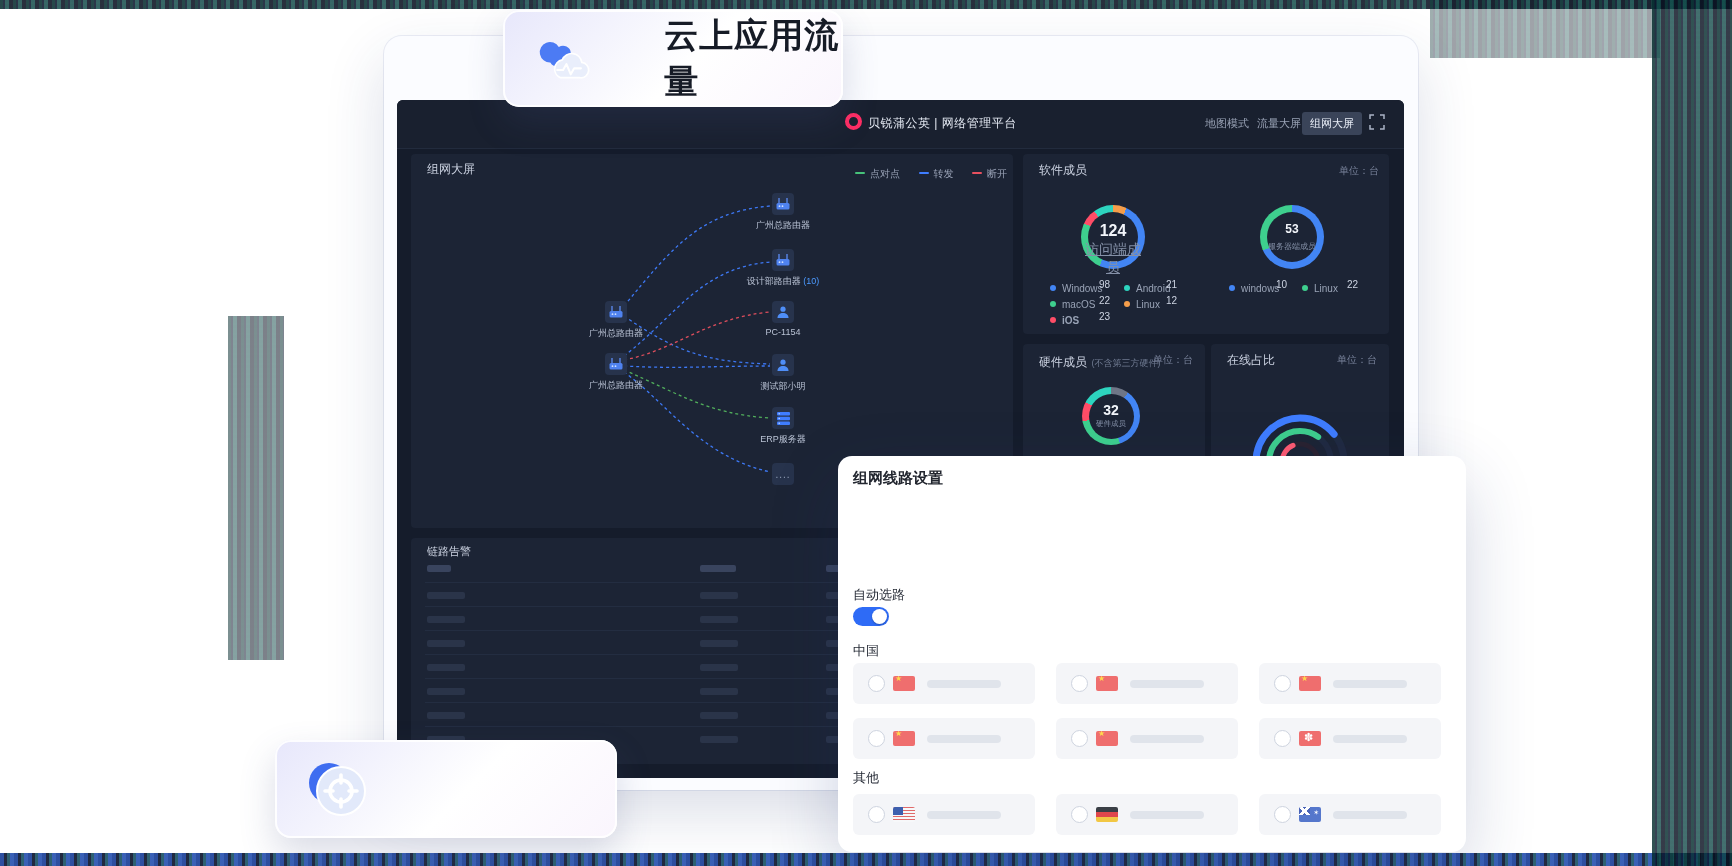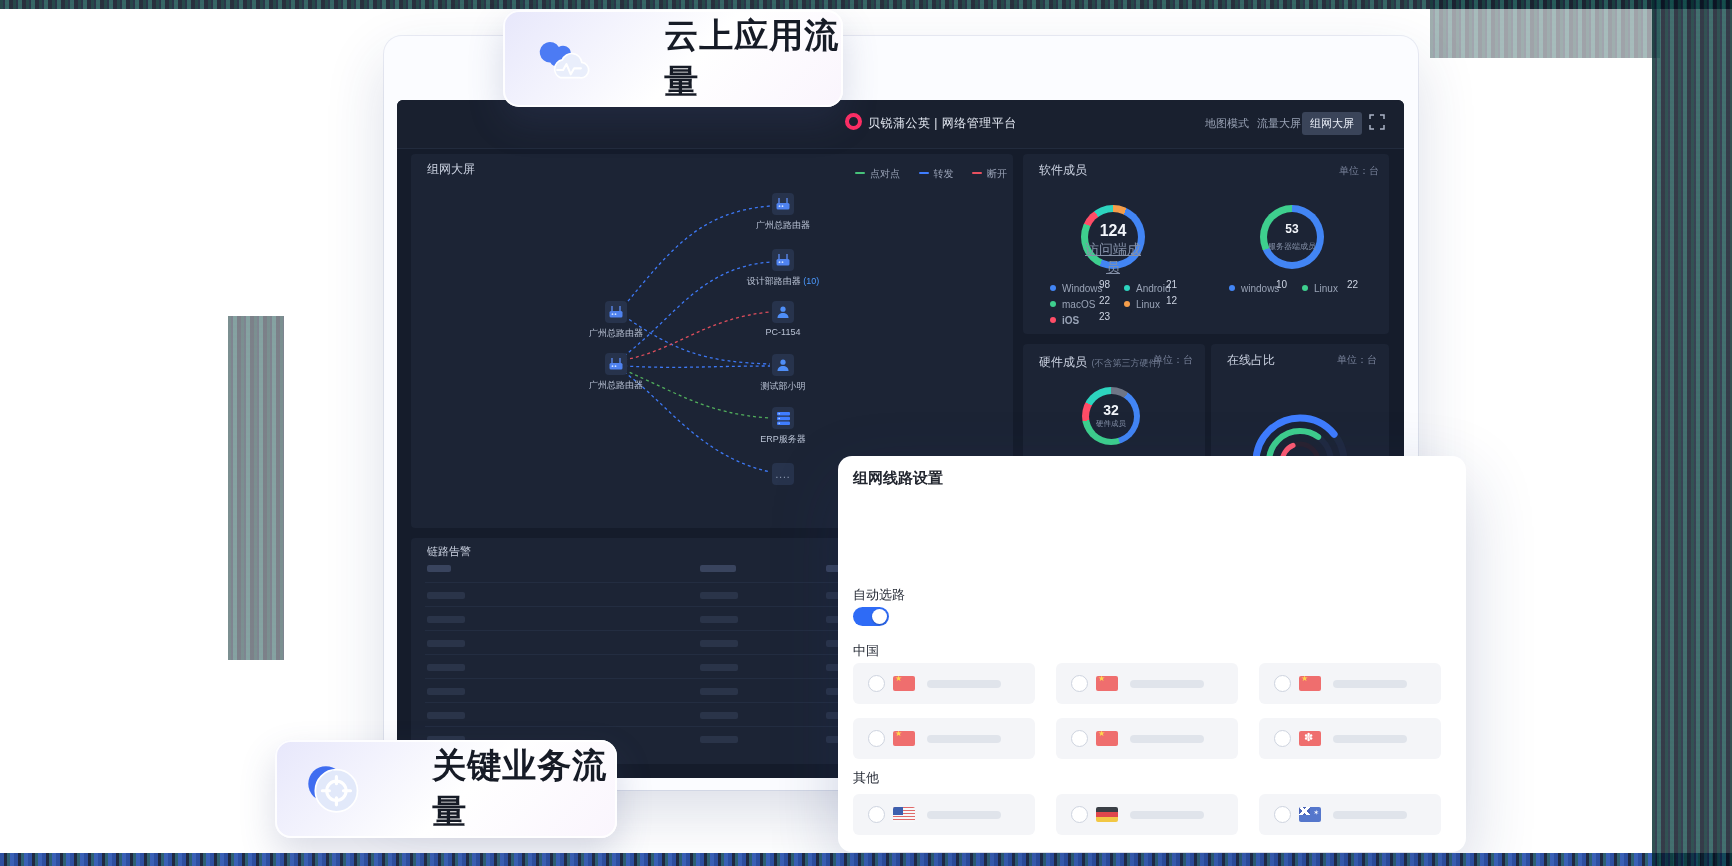--- a/index.html
+++ b/index.html
@@ -315,21 +315,20 @@
     <div class="badge-text" style="margin-left:20px;">云上应用流量</div>
   </div>
 
   <div class="abs float-badge" style="left:275px;top:740px;width:342px;height:98px;">
     <svg width="72" height="64" viewBox="0 0 72 64" style="margin-left:28px;">
       <circle cx="26" cy="26" r="20" fill="#3f6df0"></circle>
       <circle cx="38" cy="34" r="24" fill="#e2e9fa" stroke="#ffffff" stroke-width="2"></circle>
       <circle cx="38" cy="34" r="11" fill="none" stroke="#ffffff" stroke-width="3.6"></circle>
       <path d="M38,18 V26 M38,42 V50 M22,34 H30 M46,34 H54" stroke="#ffffff" stroke-width="3.6" stroke-linecap="round"></path>
     </svg>
-    <div class="badge-text" style="margin-left:18px;">关键业务流量</div>
   </div>
 
   <div class="abs" id="settings">
     <div class="abs set-title" style="left:15px;top:13px;">组网线路设置</div>
     <div class="abs sec-label" style="left:15px;top:130px;">自动选路</div>
     <div class="abs toggle" style="left:15px;top:151px;">
         <div class="knob"></div>
       </div>
 
     <div class="abs sec-label" style="left:15px;top:186px;">中国</div>

